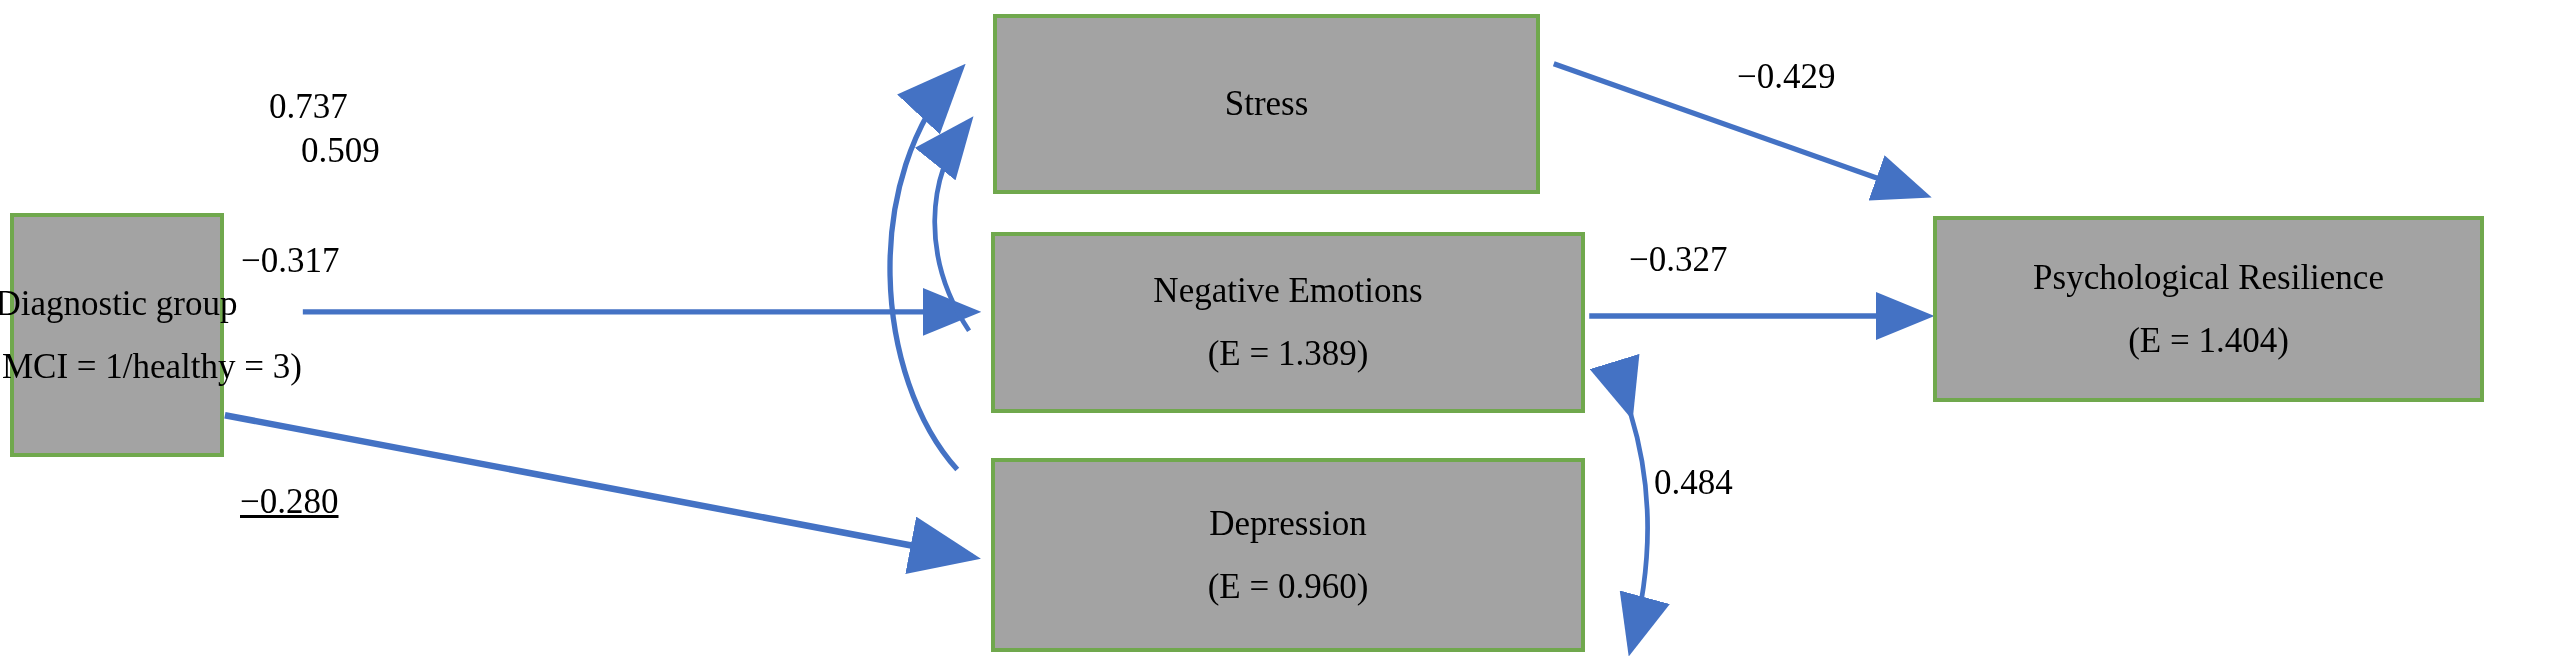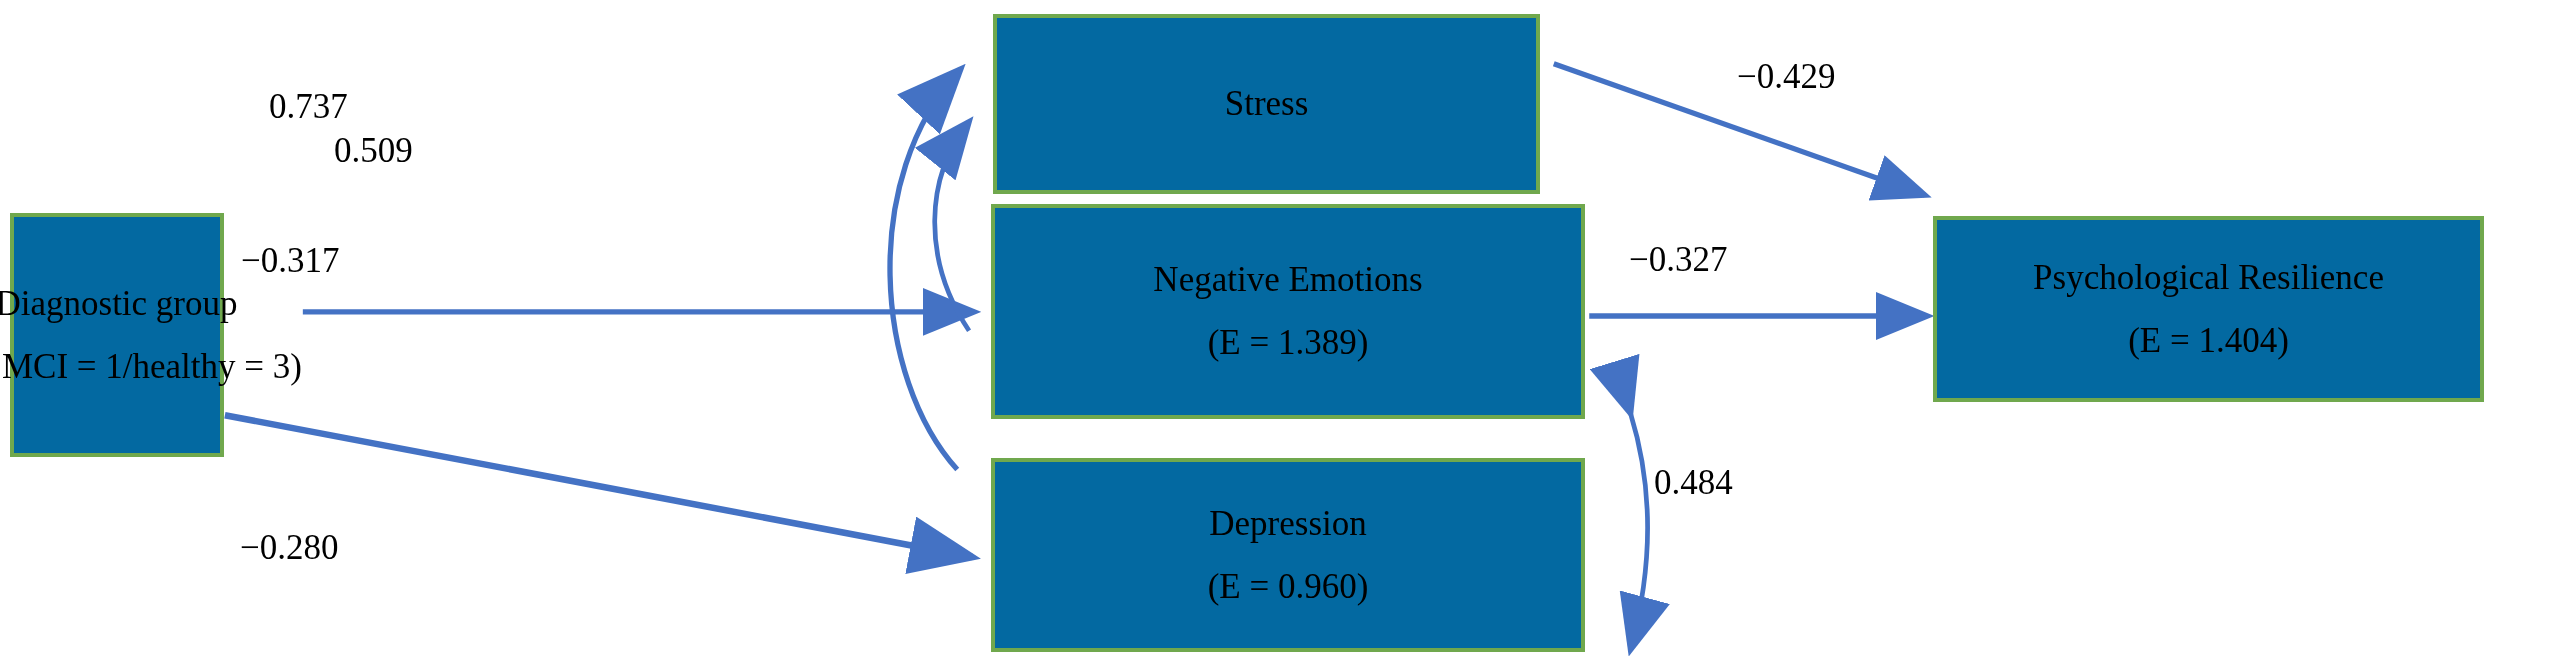--- a/index.html
+++ b/index.html
@@ -7,53 +7,53 @@
   #stage{
     position:relative;
     width:2576px;height:668px;
     background:#ffffff;
     overflow:hidden;
     font-family:"Liberation Serif","DejaVu Serif",serif;
   }
   .node{
     position:absolute;
     box-sizing:border-box;
-    background:#0369a1;
+    background:#a3a3a3;
     border:4.1px solid var(--node-border,#70A84D);
     display:flex;
     flex-direction:column;
     align-items:center;
     justify-content:center;
     text-align:center;
     color:#000000;
     line-height:1.08;
   }
   .node .l1{font-size:35px;white-space:nowrap;}
   .node .l2{font-size:35px;white-space:nowrap;margin-top:25px;}
   .node.single .l1{margin:0;}
 
   #n-group{left:9.5px;  top:213px;  width:214px;  height:244px;}
   #n-stress{left:993px;top:14px;   width:547px;  height:180px;}
-  #n-negemo{left:991px;top:204px;  width:594px; height:215px;}
+  #n-negemo{left:991px;top:232px;  width:594px; height:181px;}
   #n-depr{  left:991px;top:458px;  width:594px; height:194px;}
   #n-resil{ left:1933px;top:216px;  width:551px; height:186px;}
 
   #edges{position:absolute;left:0;top:0;width:2576px;height:668px;pointer-events:none;}
 
   .elabel{
     position:absolute;
     color:#000000;
     font-size:35px;
     white-space:nowrap;
     line-height:1;
   }
   #lab-g-ne  {left:241px; top:243px;}
-  #lab-g-dep {left:240px; top:530px;}
+  #lab-g-dep {left:240px; top:484px;text-decoration:underline;}
   #lab-737   {left:269px; top:89px;}
-  #lab-509   {left:334px; top:133px;}
+  #lab-509   {left:301px; top:133px;}
   #lab-327   {left:1611px;top:242px;margin-left:18px;}
   #lab-484   {left:1654px;top:465px;}
   #lab-429   {left:1737px;top:59px;}
 </style>
 </head>
 <body>
 
 <div id="stage" style="background: rgb(255, 255, 255);">
 
   <svg id="edges" viewBox="0 0 4360 1131" width="2576" height="668" xmlns="http://www.w3.org/2000/svg">

